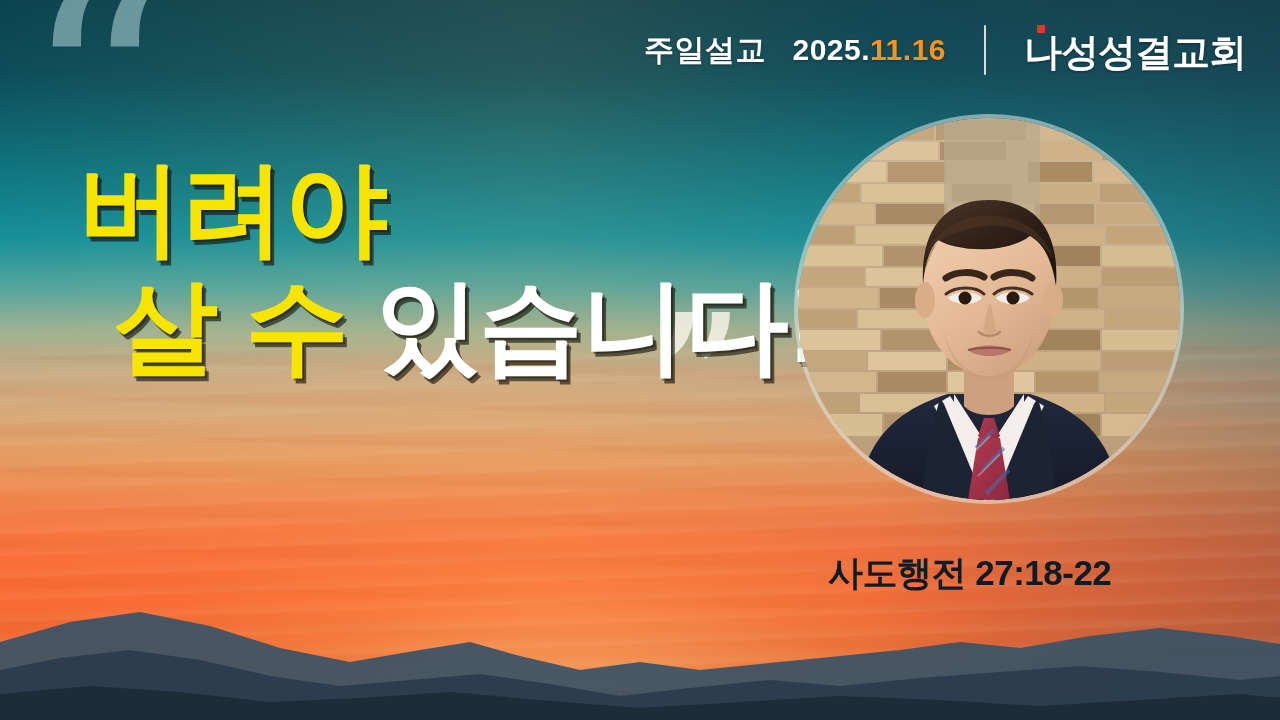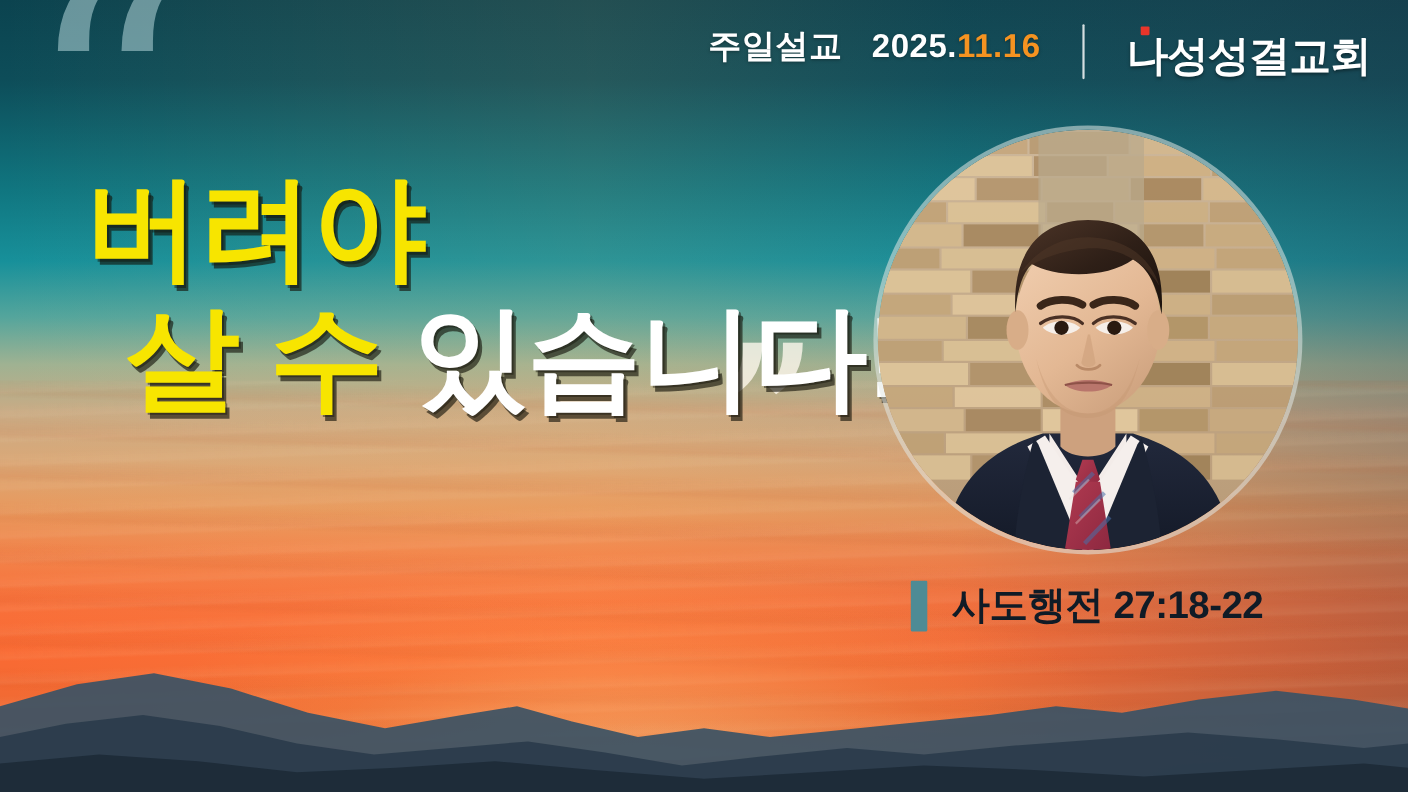--- a/index.html
+++ b/index.html
@@ -113,21 +113,21 @@
     color: rgba(255,248,238,0.78);
     letter-spacing: -4px;
   }
 
   
   .header {
     position: absolute;
     top: 22px;
     right: 34px;
     display: flex;
-    align-items: flex-start;
+    align-items: center;
     gap: 38px;
     height: 56px;
   }
   .date-line {
     font-size: 30px;
     font-weight: 700;
     letter-spacing: 0.5px;
     white-space: nowrap;
     color: #ffffff;
     text-shadow: 0 1px 3px rgba(0,0,0,0.35);
@@ -214,20 +214,21 @@
   .portrait svg { display: block; width: 100%; height: 100%; }
 
   
   .caption {
     position: absolute;
     left: 828px;
     top: 528px;
     display: flex;
     align-items: stretch;
     gap: 22px;
+    flex-direction: column;
   }
   .caption-bar {
     width: 15px;
     background: #4e8b95;
     border-radius: 1px;
     flex: 0 0 auto;
   }
   .caption-text {
     display: flex;
     flex-direction: column;

